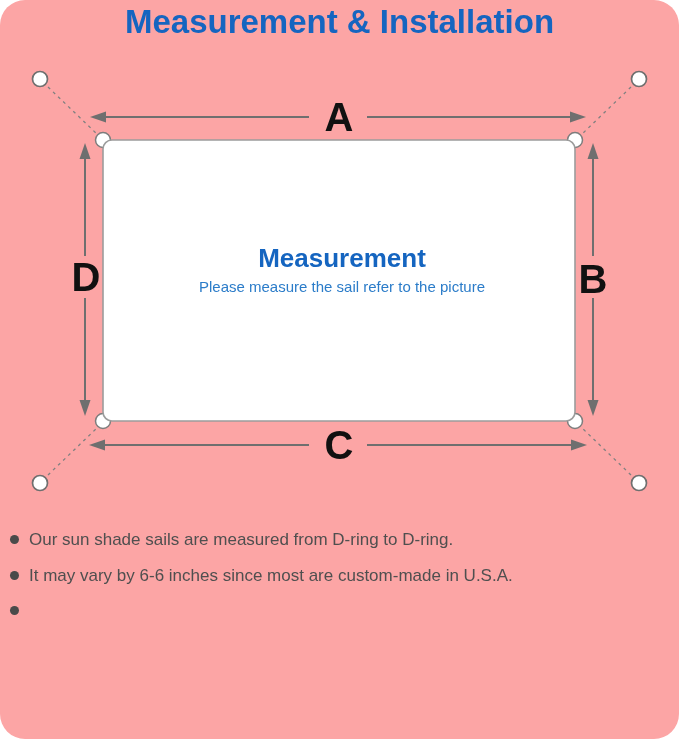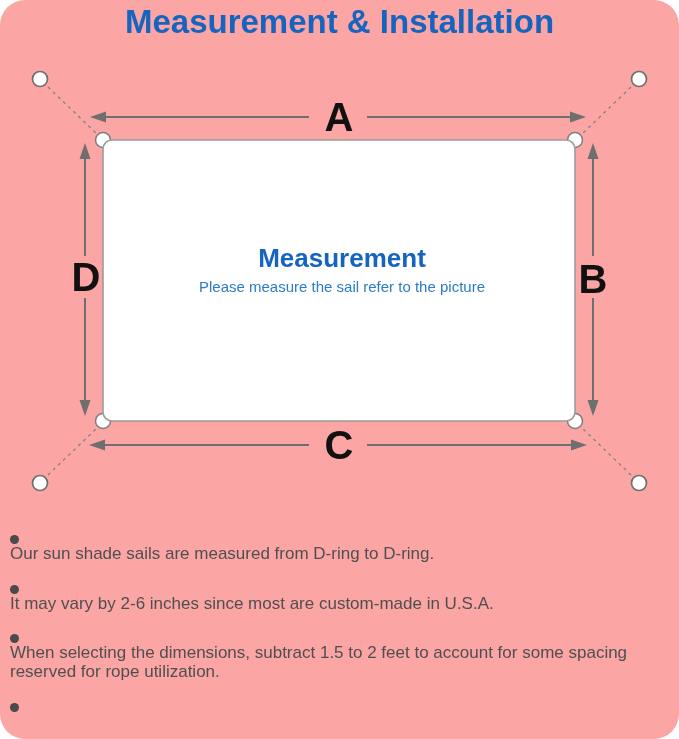--- a/index.html
+++ b/index.html
@@ -30,21 +30,20 @@
     margin:0;padding:0;
     list-style:none;
   }
   .note-item{
     display:flex;
     align-items:flex-start;
     margin:0 0 16.5px 0;
     color:#4f4f4f;
     font-size:17px;
     line-height:19px;
-    flex-direction:column;
   }
   .bullet{
     flex:0 0 auto;
     width:9px;height:9px;
     border-radius:50%;
     background:#4a4a4a;
     margin:5px 10px 0 0;
   }
   .note-text{
     display:block;
@@ -130,24 +129,20 @@
     <text class="center-subtitle" x="342" y="237" text-anchor="middle">Please measure the sail refer to the picture</text>
   </svg>
 
   <ul class="notes">
     <li class="note-item">
       <span class="bullet"></span>
       <span class="note-text">Our sun shade sails are measured from D-ring to D-ring.</span>
     </li>
     <li class="note-item">
       <span class="bullet"></span>
-      <span class="note-text">It may vary by 2-6 inches since most are custom-made in U.S.A.</span>
-    </li>
-    <li class="note-item">
-      <span class="bullet"></span>
-      <span class="note-text">When selecting the dimensions, subtract 1.5 to 2 feet to account for some spacing reserved for rope utilization.</span>
+      <span class="note-text">It may vary by 6-6 inches since most are custom-made in U.S.A.</span>
     </li>
     <li class="note-item">
       <span class="bullet"></span>
     </li>
   </ul>
 
 </div>
 
 </body></html>

